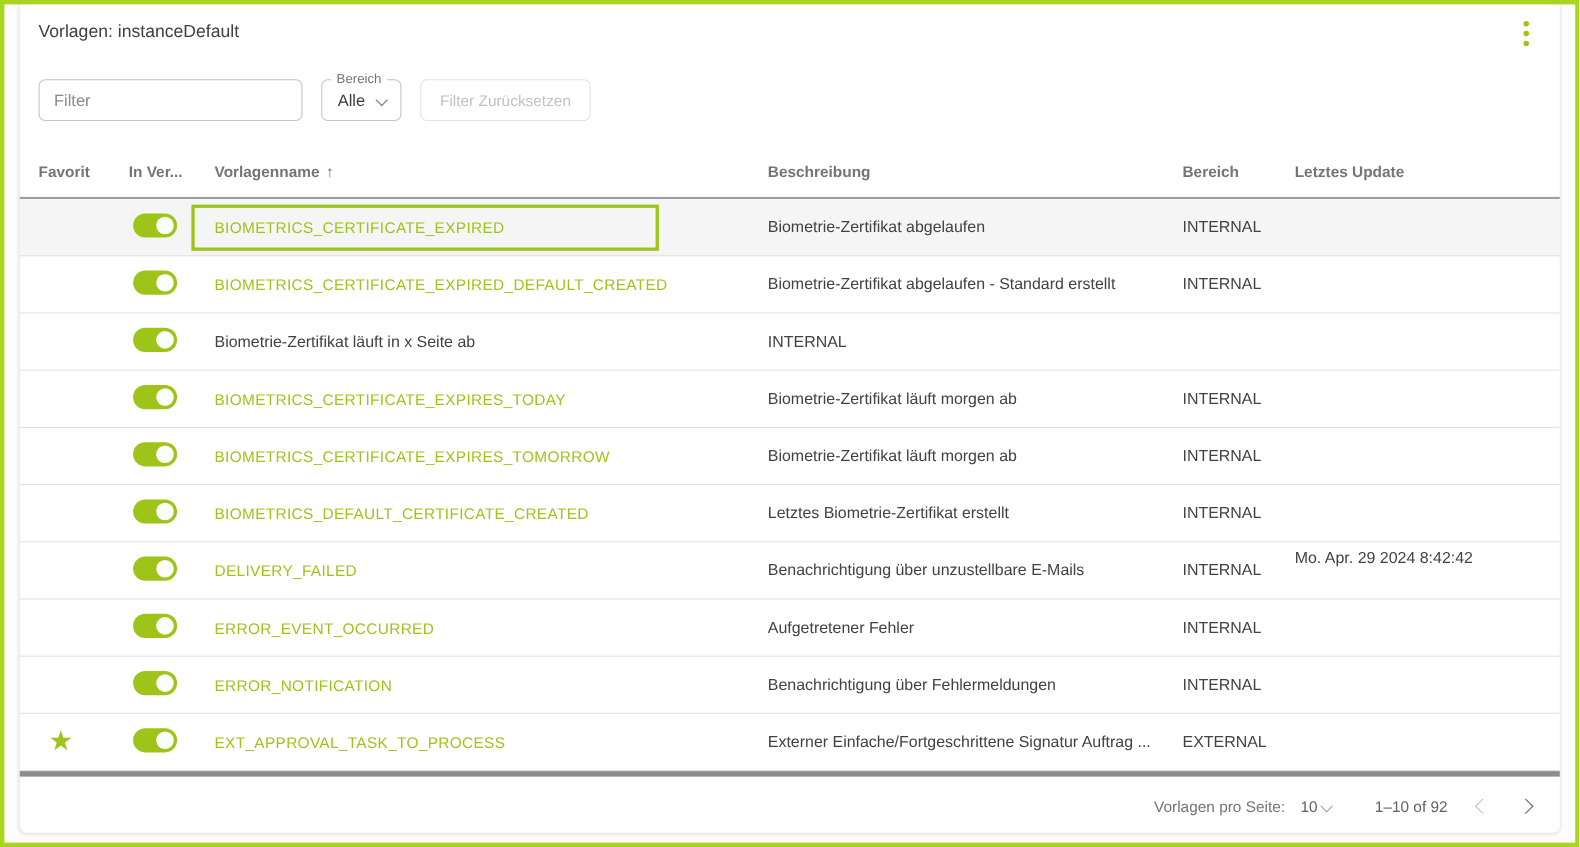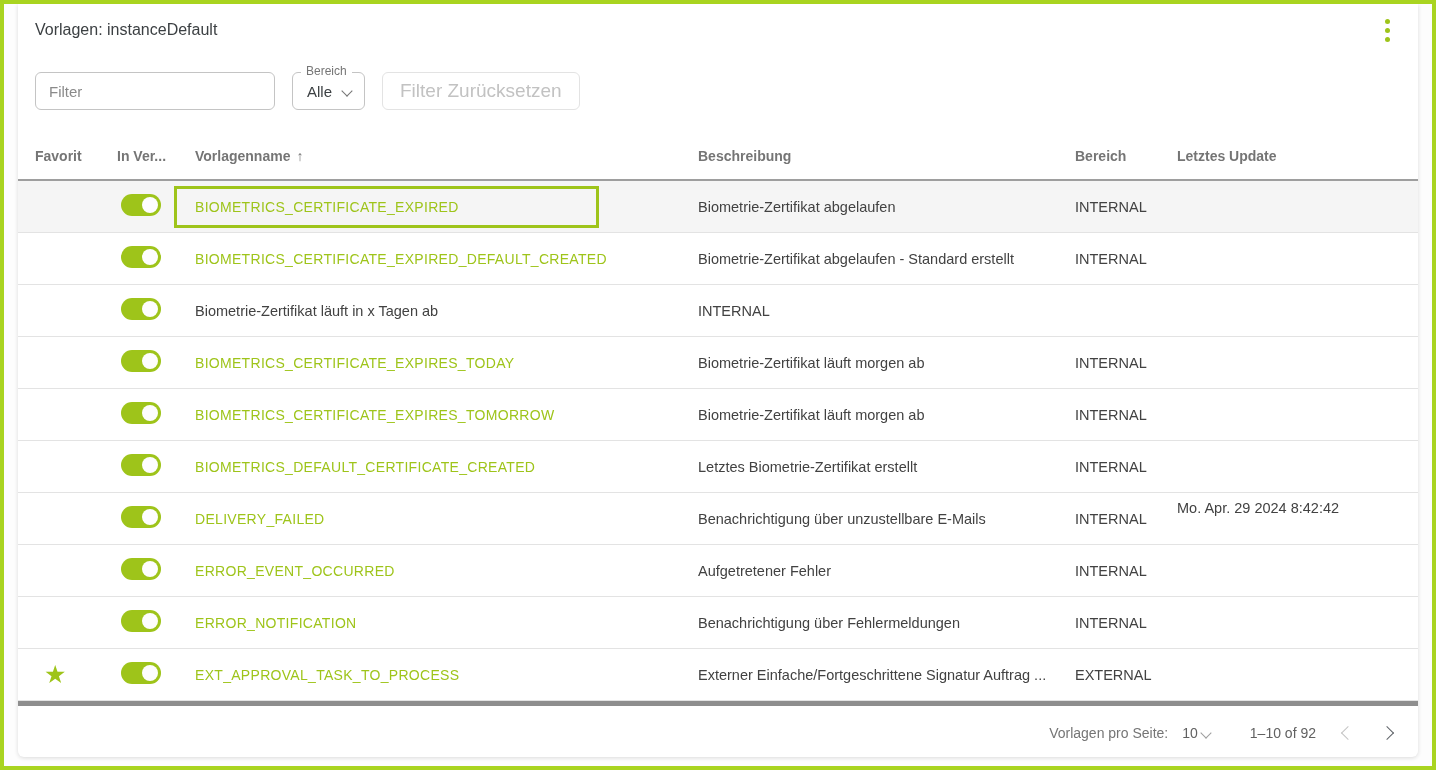--- a/index.html
+++ b/index.html
@@ -31,21 +31,21 @@
     position:absolute; top:-9px; left:8px; background:#fff; padding:0 5px; font-size:12px; color:#757575;
   }
   .bereich-value { font-size:15px; color:#3c4043; }
   .chev { width:10px; height:10px; position:relative; display:inline-block; }
   .chev::before {
     content:""; position:absolute; left:1px; top:1px; width:7px; height:7px;
     border-right:1.6px solid #757575; border-bottom:1.6px solid #757575; transform:rotate(45deg);
   }
   .reset-btn {
     height:38px; padding:0 17px; border:1px solid #e3e3e3; border-radius:6px; background:#fff;
-    font-size:19px; color:#c2c2c2; font-family:"Liberation Sans", sans-serif; cursor:default;
+    font-size:14px; color:#c2c2c2; font-family:"Liberation Sans", sans-serif; cursor:default;
   }
 
   
   .grid-cols { display:grid; grid-template-columns:82px 78px 503px 377px 102px 1fr; padding:0 17px; align-items:center; }
   .thead { height:49px; margin-top:10px; border-bottom:2px solid #9e9e9e; }
   .thead .hc { font-size:14px; color:#757575; font-weight:bold; }
   .sort-arrow { color:#757575; font-size:14px; margin-left:6px; font-weight:normal; }
 
   .row { height:52px; border-bottom:1px solid #e3e3e3; }
   .row.selected { background:#f5f5f5; }
@@ -151,21 +151,21 @@
     <div class="cell-update"></div>
   </div>
 
   <div class="row grid-cols">
     <div class="cell">
       <button class="star">★</button>
     </div>
     <div class="cell">
       <button class="toggle"></button>
     </div>
-    <div class="cell">Biometrie-Zertifikat läuft in x Tagen ab</div>
+    <div class="cell">Biometrie-Zertifikat läuft in x Seite ab</div>
     <div class="cell">INTERNAL</div>
     <div class="cell-update"></div>
   </div>
 
   <div class="row grid-cols">
     <div class="cell">
       <button class="star">★</button>
     </div>
     <div class="cell">
       <button class="toggle"></button>

